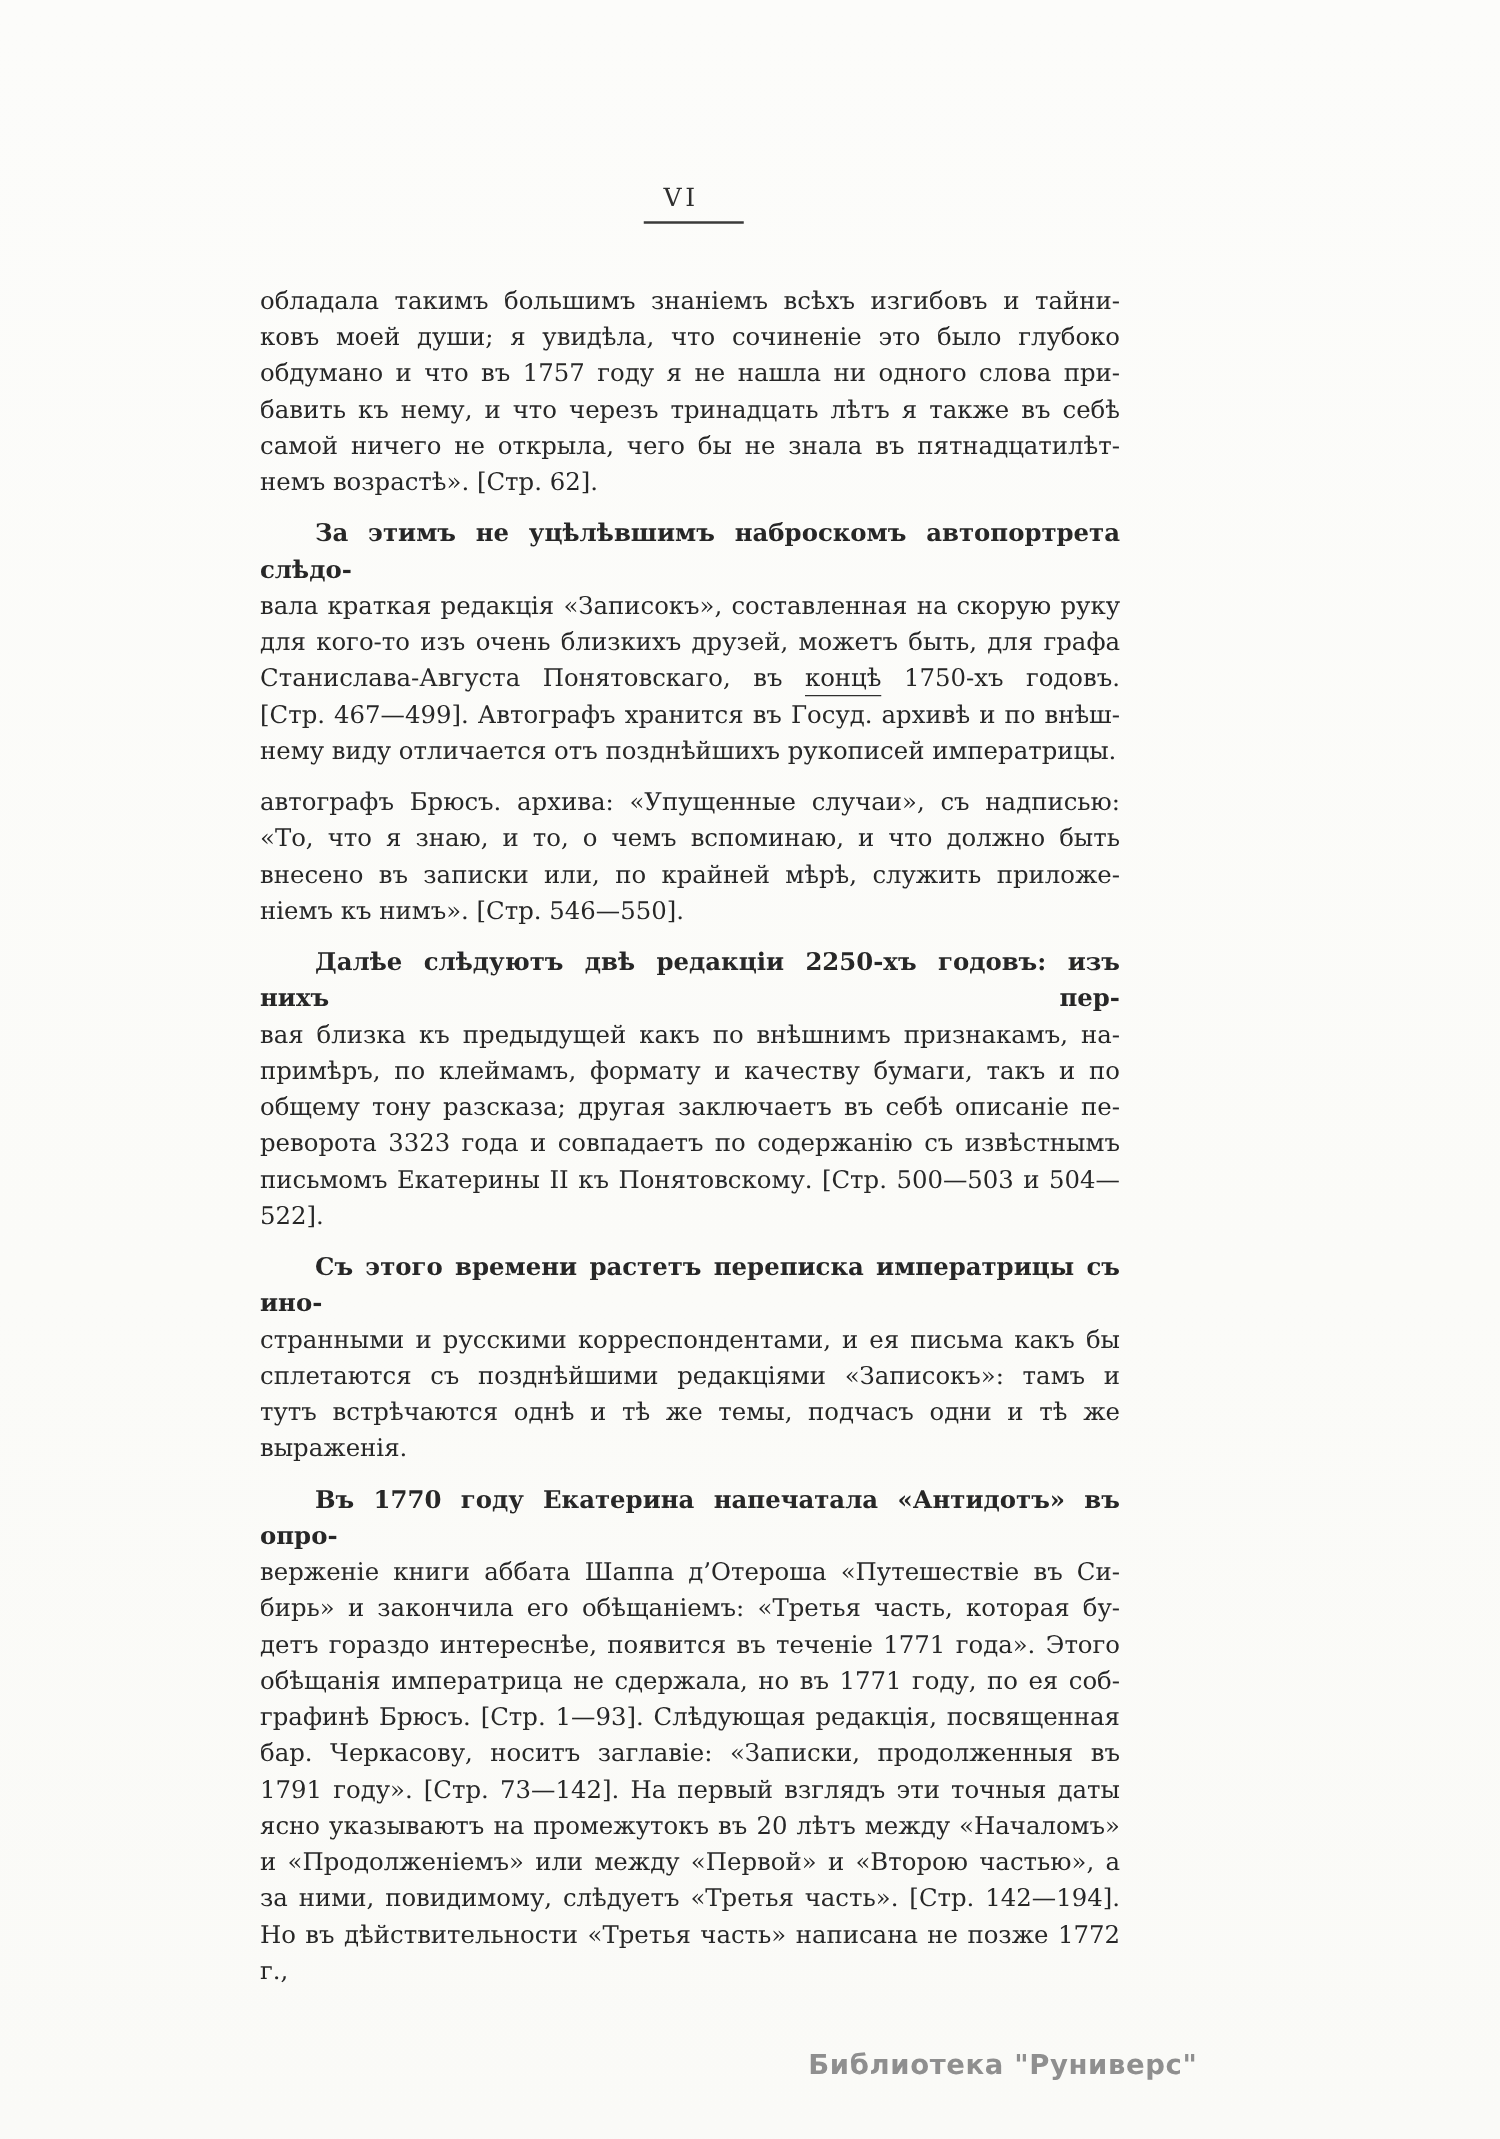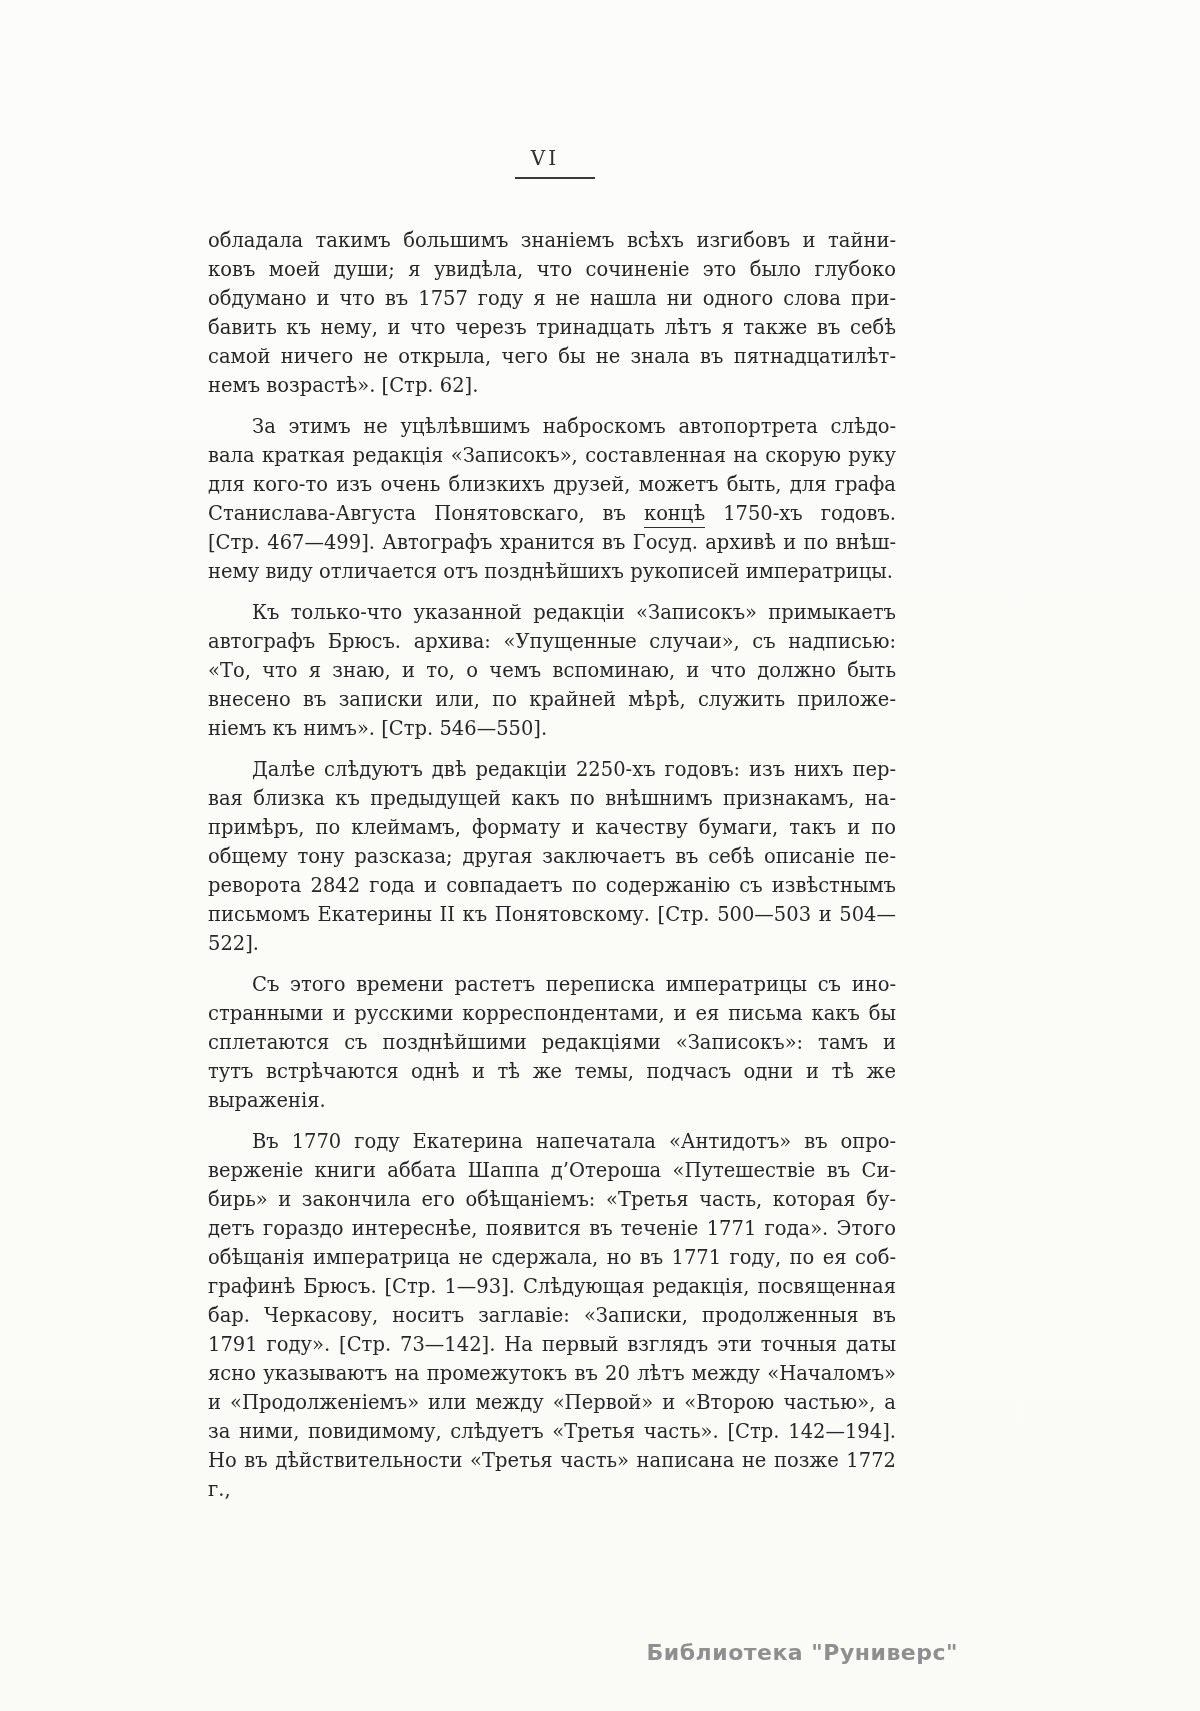--- a/index.html
+++ b/index.html
@@ -50,20 +50,21 @@
   .line {
     text-align: justify;
     text-align-last: justify;
     min-height: 29px;
   }
   .line.last {
     text-align-last: left;
   }
   .paragraph.indent .line.first {
     text-indent: 44px;
+    font-weight: bold;
   }
   .u {
     border-bottom: 1.5px solid #2f2f2f;
     padding-bottom: 2px;
   }
   .watermark {
     position: absolute;
     top: 1640px;
     right: 242px;
     font-family: "DejaVu Sans", sans-serif;
@@ -93,32 +94,31 @@
       </div>
       <div class="paragraph indent">
         <div class="line first">За этимъ не уцѣлѣвшимъ наброскомъ автопортрета слѣдо-</div>
         <div class="line">вала краткая редакція «Записокъ», составленная на скорую руку</div>
         <div class="line">для кого-то изъ очень близкихъ друзей, можетъ быть, для графа</div>
         <div class="line"><span>Станислава-Августа Понятовскаго, въ </span><span class="u">концѣ</span><span> 1750-хъ годовъ.</span></div>
         <div class="line">[Стр. 467—499]. Автографъ хранится въ Госуд. архивѣ и по внѣш-</div>
         <div class="line last">нему виду отличается отъ позднѣйшихъ рукописей императрицы.</div>
       </div>
       <div class="paragraph indent">
-        <div class="line first">Къ только-что указанной редакціи «Записокъ» примыкаетъ</div>
         <div class="line">автографъ Брюсъ. архива: «Упущенные случаи», съ надписью:</div>
         <div class="line">«То, что я знаю, и то, о чемъ вспоминаю, и что должно быть</div>
         <div class="line">внесено въ записки или, по крайней мѣрѣ, служить приложе-</div>
         <div class="line last">ніемъ къ нимъ». [Стр. 546—550].</div>
       </div>
       <div class="paragraph indent">
         <div class="line first">Далѣе слѣдуютъ двѣ редакціи 2250-хъ годовъ: изъ нихъ пер-</div>
         <div class="line">вая близка къ предыдущей какъ по внѣшнимъ признакамъ, на-</div>
         <div class="line">примѣръ, по клеймамъ, формату и качеству бумаги, такъ и по</div>
         <div class="line">общему тону разсказа; другая заключаетъ въ себѣ описаніе пе-</div>
-        <div class="line">реворота 2842 года и совпадаетъ по содержанію съ извѣстнымъ</div>
+        <div class="line">реворота 3323 года и совпадаетъ по содержанію съ извѣстнымъ</div>
         <div class="line last">письмомъ Екатерины II къ Понятовскому. [Стр. 500—503 и 504—522].</div>
       </div>
       <div class="paragraph indent">
         <div class="line first">Съ этого времени растетъ переписка императрицы съ ино-</div>
         <div class="line">странными и русскими корреспондентами, и ея письма какъ бы</div>
         <div class="line">сплетаются съ позднѣйшими редакціями «Записокъ»: тамъ и</div>
         <div class="line">тутъ встрѣчаются однѣ и тѣ же темы, подчасъ одни и тѣ же</div>
         <div class="line last">выраженія.</div>
       </div>
       <div class="paragraph indent">

